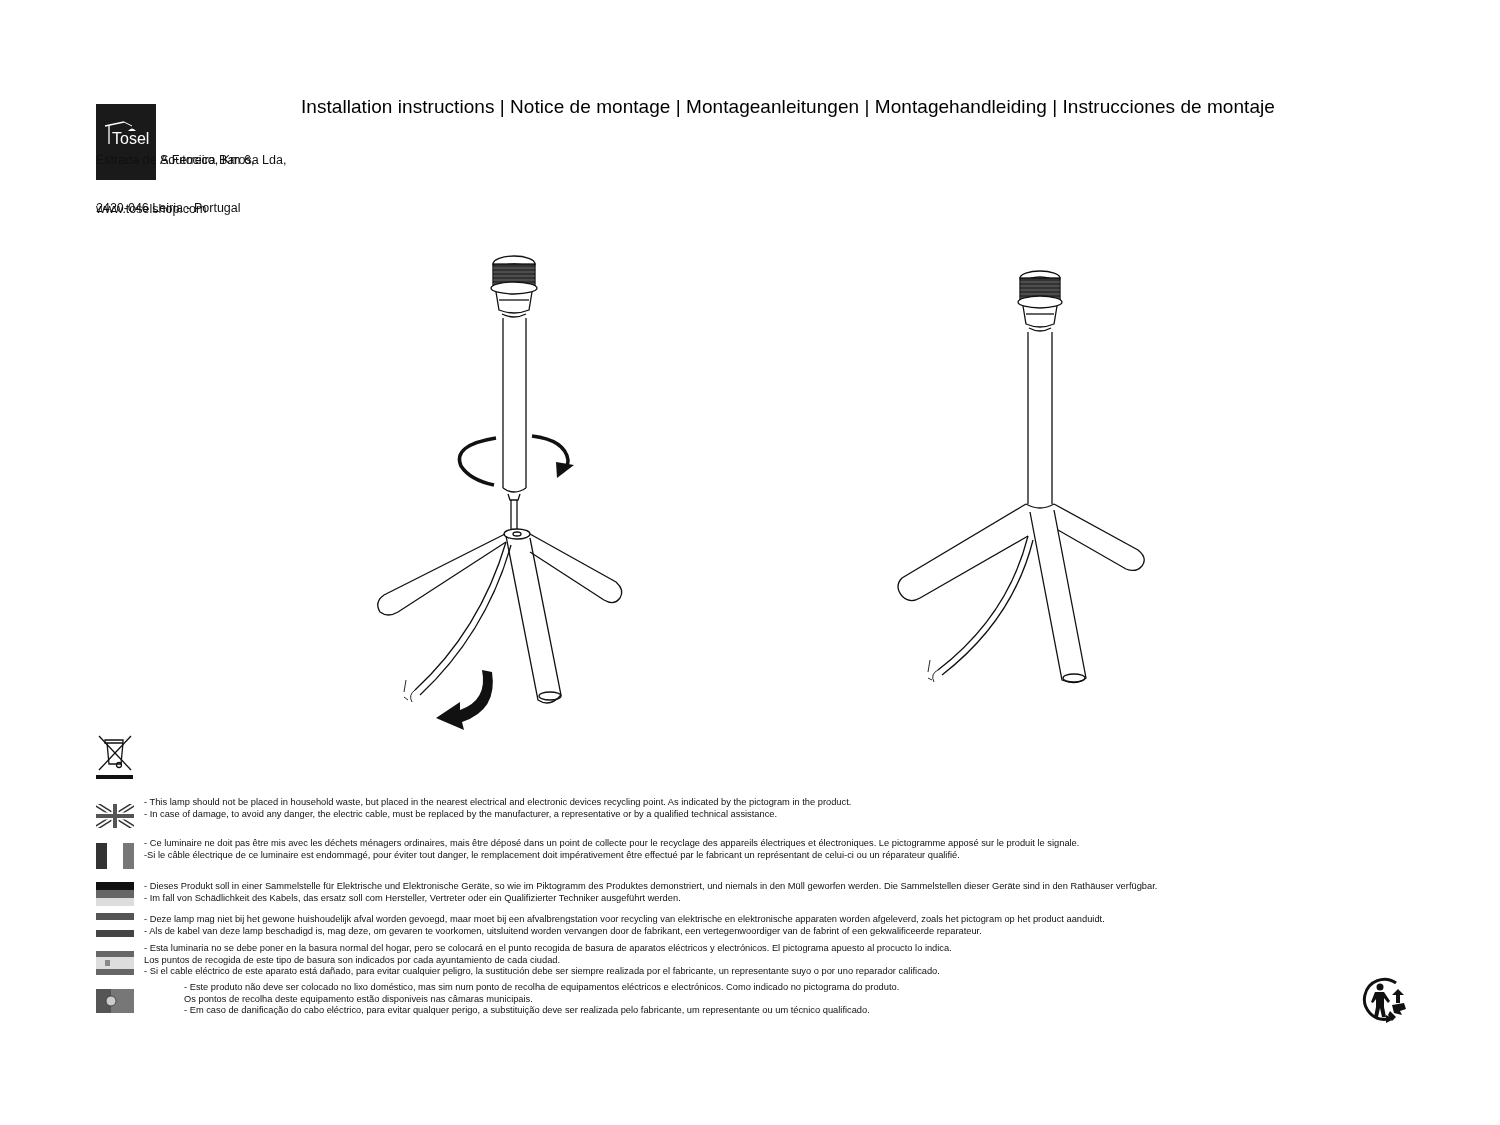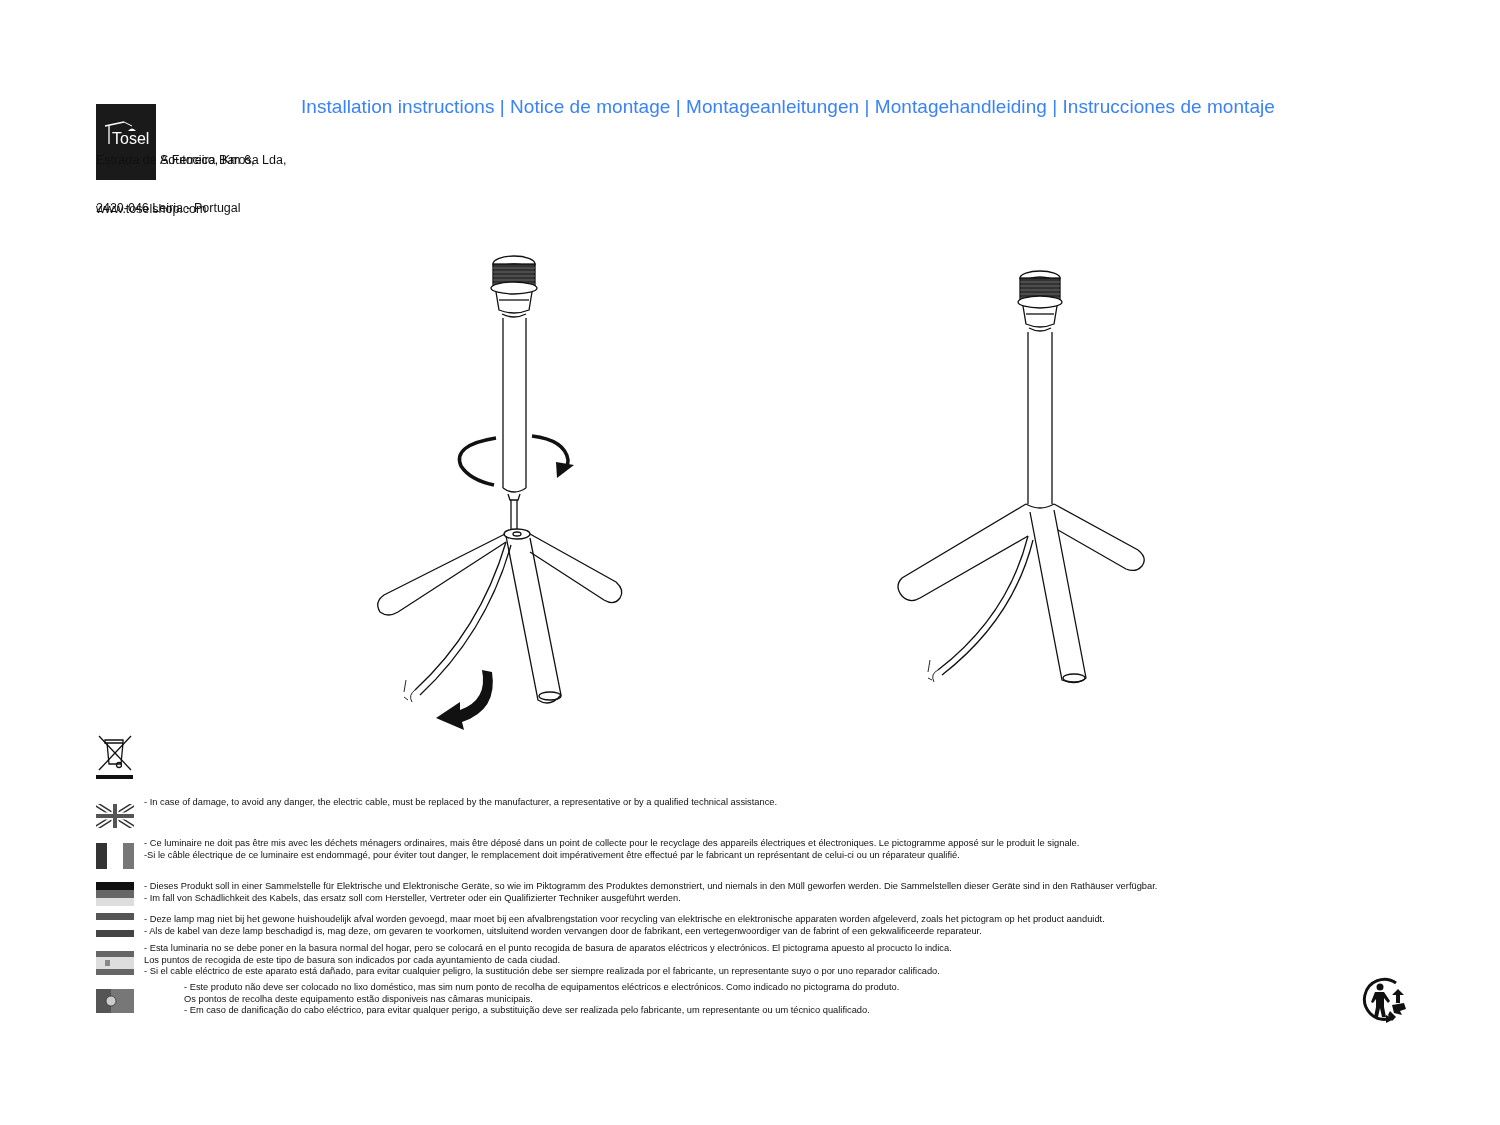--- a/index.html
+++ b/index.html
@@ -1,17 +1,17 @@
 <!DOCTYPE html>
 <html><head>
 <meta charset="utf-8">
 <style>
   html, body { margin:0; padding:0; background:#ffffff; }
   body { width:1500px; height:1125px; position:relative; overflow:hidden; font-family:"Liberation Sans", sans-serif; color:#111; }
-  .title { position:absolute; left:301px; top:96px; font-size:19px; letter-spacing:0.05px; white-space:nowrap; color:#3b82f6; }
+  .title { position:absolute; left:301px; top:96px; font-size:19px; letter-spacing:0.05px; white-space:nowrap; color:#000000; }
   .logo { position:absolute; left:96px; top:104px; width:60px; height:76px; background:#1a1a1a; }
   .logo svg { width:60px; height:60px; display:block; }
   .company { position:absolute; font-size:12.5px; line-height:16px; white-space:nowrap; color:#111; }
   .c1 { left:160px; top:152px;text-align:right; }
   .c2 { left:96px; top:152px; }
   .c3 { left:96px; top:200px;text-align:center; }
   .c4 { left:96px; top:201px; }
   .drawing { position:absolute; }
   .weee { position:absolute; left:95px; top:734px; width:40px; height:48px; }
   .flag { position:absolute; left:96px; width:38px; height:24px; }
@@ -163,20 +163,21 @@
 </div>
 <div class="flag" style="top:989px;">
   <svg viewBox="0 0 38 24">
     <rect x="0" y="0" width="15" height="24" fill="#555"></rect>
     <rect x="15" y="0" width="23" height="24" fill="#777"></rect>
     <circle cx="15" cy="12" r="5" fill="#ccc" stroke="#333" stroke-width="0.8"></circle>
   </svg>
 </div>
 
 <div class="notice" style="top:797px;">
+  <div>- This lamp should not be placed in household waste, but placed in the nearest electrical and electronic devices recycling point. As indicated by the pictogram in the product.</div>
   <div>- In case of damage, to avoid any danger, the electric cable, must be replaced by the manufacturer, a representative or by a qualified technical assistance.</div>
 </div>
 <div class="notice" style="top:838px;">
   <div>- Ce luminaire ne doit pas être mis avec les déchets ménagers ordinaires, mais être déposé dans un point de collecte pour le recyclage des appareils électriques et électroniques. Le pictogramme apposé sur le produit le signale.</div>
   <div>-Si le câble électrique de ce luminaire est endommagé, pour éviter tout danger, le remplacement doit impérativement être effectué par le fabricant un représentant de celui-ci ou un réparateur qualifié.</div>
 </div>
 <div class="notice" style="top:881px;">
   <div>- Dieses Produkt soll in einer Sammelstelle für Elektrische und Elektronische Geräte, so wie im Piktogramm des Produktes demonstriert, und niemals in den Müll geworfen werden. Die Sammelstellen dieser Geräte sind in den Rathäuser verfügbar.</div>
   <div>- Im fall von Schädlichkeit des Kabels, das ersatz soll com Hersteller, Vertreter oder ein Qualifizierter Techniker ausgeführt werden.</div>
 </div>

